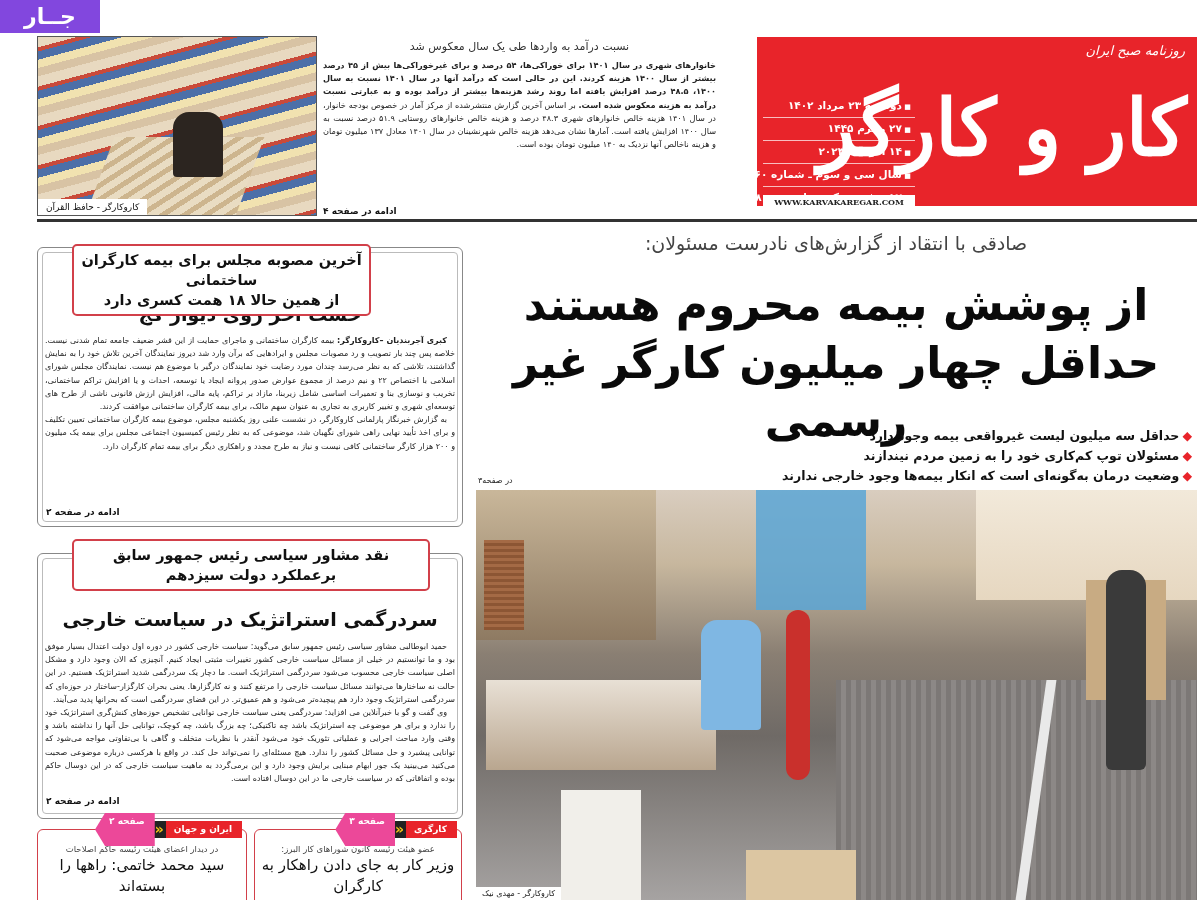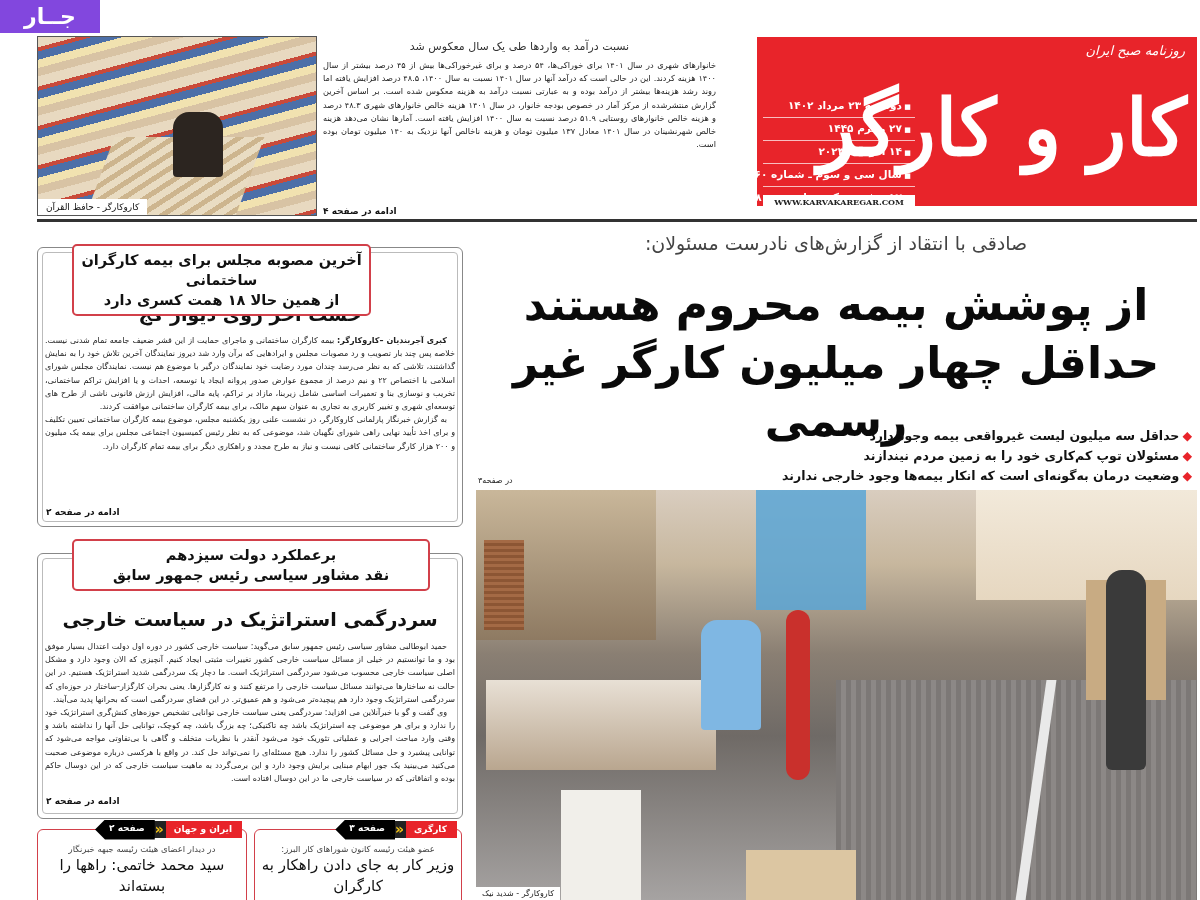--- a/index.html
+++ b/index.html
@@ -21,21 +21,21 @@
   .photo-shop .floor { position: absolute; left: 60px; top: 100px; width: 150px; height: 90px;
     background: repeating-linear-gradient(140deg, #e9dcc2 0 8px, #cdb58e 8px 14px); transform: skewX(-20deg); }
   .photo-shop .people { position: absolute; left: 135px; top: 75px; width: 50px; height: 65px; background: #2c2520; border-radius: 16px 16px 4px 4px; }
   .photo-caption { position: absolute; left: 0; bottom: 0; background: #fff; font-size: 9px; padding: 3px 8px; color: #111; }
 
   
   .top-news { left: 323px; top: 40px; width: 393px; height: 178px; text-align: center; }
   .kicker-top { font-size: 11px; color: #333; margin-bottom: 2px; }
   .headline-top { font: bold 16px/21px "DejaVu Sans", sans-serif; color: #111; }
   .body-top { text-align: justify; font-size: 8.2px; line-height: 13.2px; color: #222; margin-top: 6px; }
-  .body-top b { font-weight: normal; }
+  .body-top b { font-weight: bold; }
   .cont { font-weight: bold; font-size: 9px; color: #111; }
   .top-news .cont { position: absolute; left: 0; bottom: 2px; }
 
   
   .masthead { left: 757px; top: 37px; width: 440px; height: 169px; background: #e8242a; color: #fff; overflow: hidden; }
   .mast-tag { position: absolute; right: 12px; top: 6px; font-size: 13px; font-style: italic; }
   .mast-title { position: absolute; right: 10px; top: 26px; font: bold 78px/130px "DejaVu Serif", serif; letter-spacing: -2px; }
   .mast-info { position: absolute; left: 6px; top: 58px; width: 152px; }
   .mast-info div { font: bold 10.5px/20px "DejaVu Sans", sans-serif; border-bottom: 1px solid rgba(255,255,255,.7); padding-right: 4px; white-space: nowrap; }
   .mast-info div::before { content: "■ "; font-size: 7px; }
@@ -77,21 +77,21 @@
   .box-title { position: absolute; text-align: center; font: bold 19px/24px "DejaVu Sans", sans-serif; color: #111; }
   .box-body { position: absolute; text-align: justify; font-size: 8px; line-height: 13.2px; color: #222; }
   .box-body b { font-weight: bold; }
   .box-body p { text-indent: 8px; }
 
   
   .teaser { position: absolute; border: 1.5px solid #d2404a; border-radius: 6px; background: #fff; text-align: center; }
   .teaser .tab { position: absolute; top: -9px; right: 4px; height: 17px; display: flex; align-items: center; font-size: 9px; }
   .teaser .tab .sect { background: #e8242a; color: #fff; padding: 0 10px; height: 17px; line-height: 17px; font-weight: bold; }
   .teaser .tab .chev { color: #f5c518; font-weight: bold; margin: 0 -2px; font-size: 14px; line-height: 17px; background: #222; padding: 0 2px; }
-  .teaser .tab .pg { background: #000000; color: #fff; padding: 0 10px 0 14px; height: 20px; line-height: 17px;
+  .teaser .tab .pg { background: #ec4899; color: #fff; padding: 0 10px 0 14px; height: 33px; line-height: 17px;
     clip-path: polygon(0 50%, 10px 0, 100% 0, 100% 100%, 10px 100%); font-weight: bold; }
   .teaser .t-kicker { font-size: 8.5px; color: #444; margin-top: 14px; }
   .teaser .t-head { font-size: 15px; line-height: 21px; color: #111; margin-top: 1px; }
 </style>
 </head>
 <body>
 
 <div class="abs watermark">جــار</div>
 
 <div class="abs photo-shop" aria-label="grocery-store-shoppers">
@@ -143,43 +143,43 @@
   <div class="sky"></div>
   <div class="street"></div>
   <div class="lane"></div>
   <div class="table"></div>
   <div class="vest"></div>
   <div class="umbrella"></div>
   <div class="cart"></div>
   <div class="worker"></div>
   <div class="bag"></div>
   <div class="board"></div>
-  <div class="main-photo-caption">کاروکارگر - شدید نیک</div>
+  <div class="main-photo-caption">کاروکارگر - مهدی نیک</div>
 </div>
 
 <div class="side-box" style="left:37px; top:247px; width:426px; height:280px;">
   <div class="inner"></div>
 </div>
 <div class="flag" style="left:72px; top:244px; width:299px;">
   <div>آخرین مصوبه مجلس برای بیمه کارگران ساختمانی</div>
   <div>از همین حالا ۱۸ همت کسری دارد</div>
 </div>
 <div class="box-title" style="left:45px; top:302px; width:410px;">خشت آخر روی دیوار کج</div>
 <div class="box-body" style="left:45px; top:334px; width:410px;">
   <p><b>کبری آجربندیان –کاروکارگر:</b><span> بیمه کارگران ساختمانی و ماجرای حمایت از این قشر ضعیف جامعه تمام شدنی نیست. خلاصه پس چند بار تصویب و رد مصوبات مجلس و ایرادهایی که برآن وارد شد دیروز نمایندگان آخرین تلاش خود را به نمایش گذاشتند، تلاشی که به نظر می‌رسد چندان مورد رضایت خود نمایندگان درگیر با موضوع هم نیست. نمایندگان مجلس شورای اسلامی با اختصاص ۲۲ و نیم درصد از مجموع عوارض صدور پروانه ایجاد یا توسعه، احداث و یا افزایش تراکم ساختمانی، تخریب و نوسازی بنا و تعمیرات اساسی شامل زیربنا، مازاد بر تراکم، پایه مالی، افزایش ارزش قانونی ناشی از طرح های توسعه‌ای شهری و تغییر کاربری به تجاری به عنوان سهم مالک، برای بیمه کارگران ساختمانی موافقت کردند.</span></p>
   <p>به گزارش خبرنگار پارلمانی کاروکارگر، در نشست علنی روز یکشنبه مجلس، موضوع بیمه کارگران ساختمانی تعیین تکلیف و برای اخذ تأیید نهایی راهی شورای نگهبان شد، موضوعی که به نظر رئیس کمیسیون اجتماعی مجلس برای بیمه یک میلیون و ۲۰۰ هزار کارگر ساختمانی کافی نیست و نیاز به طرح مجدد و راهکاری دیگر برای بیمه تمام کارگران دارد.</p>
 </div>
 <div class="cont abs" style="left:46px; top:507px;">ادامه در صفحه ۲</div>
 
 <div class="side-box" style="left:37px; top:553px; width:426px; height:266px;">
   <div class="inner"></div>
 </div>
 <div class="flag" style="left:72px; top:539px; width:358px;">
+  <div>نقد مشاور سیاسی رئیس جمهور سابق</div>
   <div>برعملکرد دولت سیزدهم</div>
-  <div>نقد مشاور سیاسی رئیس جمهور سابق</div>
 </div>
 <div class="box-title" style="left:45px; top:607px; width:410px;">سردرگمی استراتژیک در سیاست خارجی</div>
 <div class="box-body" style="left:45px; top:640px; width:410px;">
   <p>حمید ابوطالبی مشاور سیاسی رئیس جمهور سابق می‌گوید: سیاست خارجی کشور در دوره اول دولت اعتدال بسیار موفق بود و ما توانستیم در خیلی از مسائل سیاست خارجی کشور تغییرات مثبتی ایجاد کنیم. آنچیزی که الان وجود دارد و مشکل اصلی سیاست خارجی محسوب می‌شود سردرگمی استراتژیک است. ما دچار یک سردرگمی شدید استراتژیک هستیم. در این حالت نه ساختارها می‌توانند مسائل سیاست خارجی را مرتفع کنند و نه کارگزارها. یعنی بحران کارگزار-ساختار در حوزه‌ای که سردرگمی استراتژیک وجود دارد هم پیچیده‌تر می‌شود و هم عمیق‌تر. در این فضای سردرگمی است که بحرانها پدید می‌آیند.</p>
   <p>وی گفت و گو با خبرآنلاین می افزاید: سردرگمی یعنی سیاست خارجی توانایی تشخیص حوزه‌های کنش‌گری استراتژیک خود را ندارد و برای هر موضوعی چه استراتژیک باشد چه تاکتیکی؛ چه بزرگ باشد، چه کوچک، توانایی حل آنها را نداشته باشد و وقتی وارد مباحث اجرایی و عملیاتی تئوریک خود می‌شود آنقدر با نظریات متخلف و گاهی با بی‌تفاوتی مواجه می‌شود که توانایی پیشبرد و حل مسائل کشور را ندارد. هیچ مسئله‌ای را نمی‌تواند حل کند. در واقع با هرکسی درباره موضوعی صحبت می‌کنید می‌بینید یک جور ابهام مبنایی برایش وجود دارد و این برمی‌گردد به ماهیت سیاست خارجی که در این دوسال حاکم بوده و اتفاقاتی که در سیاست خارجی ما در این دوسال افتاده است.</p>
 </div>
 <div class="cont abs" style="left:46px; top:796px;">ادامه در صفحه ۲</div>
 
 <div class="teaser" style="left:254px; top:829px; width:208px; height:80px;">
   <div class="tab">
@@ -192,18 +192,18 @@
     <div>وزیر کار به جای دادن راهکار به کارگران</div>
     <div>قانون را اجرا کند</div>
   </div>
 </div>
 <div class="teaser" style="left:37px; top:829px; width:210px; height:80px;">
   <div class="tab">
     <span class="sect">ایران و جهان</span>
     <span class="chev">«</span>
     <span class="pg">صفحه ۲</span>
   </div>
-  <div class="t-kicker">در دیدار اعضای هیئت رئیسه جبهه خبرنگار</div>
+  <div class="t-kicker">در دیدار اعضای هیئت رئیسه حاکم اصلاحات</div>
   <div class="t-head">
     <div>سید محمد خاتمی: راهها را بسته‌اند</div>
     <div>اما می‌خواهند در انتخابات شرکت کنیم</div>
   </div>
 </div>
 
 </body></html>

